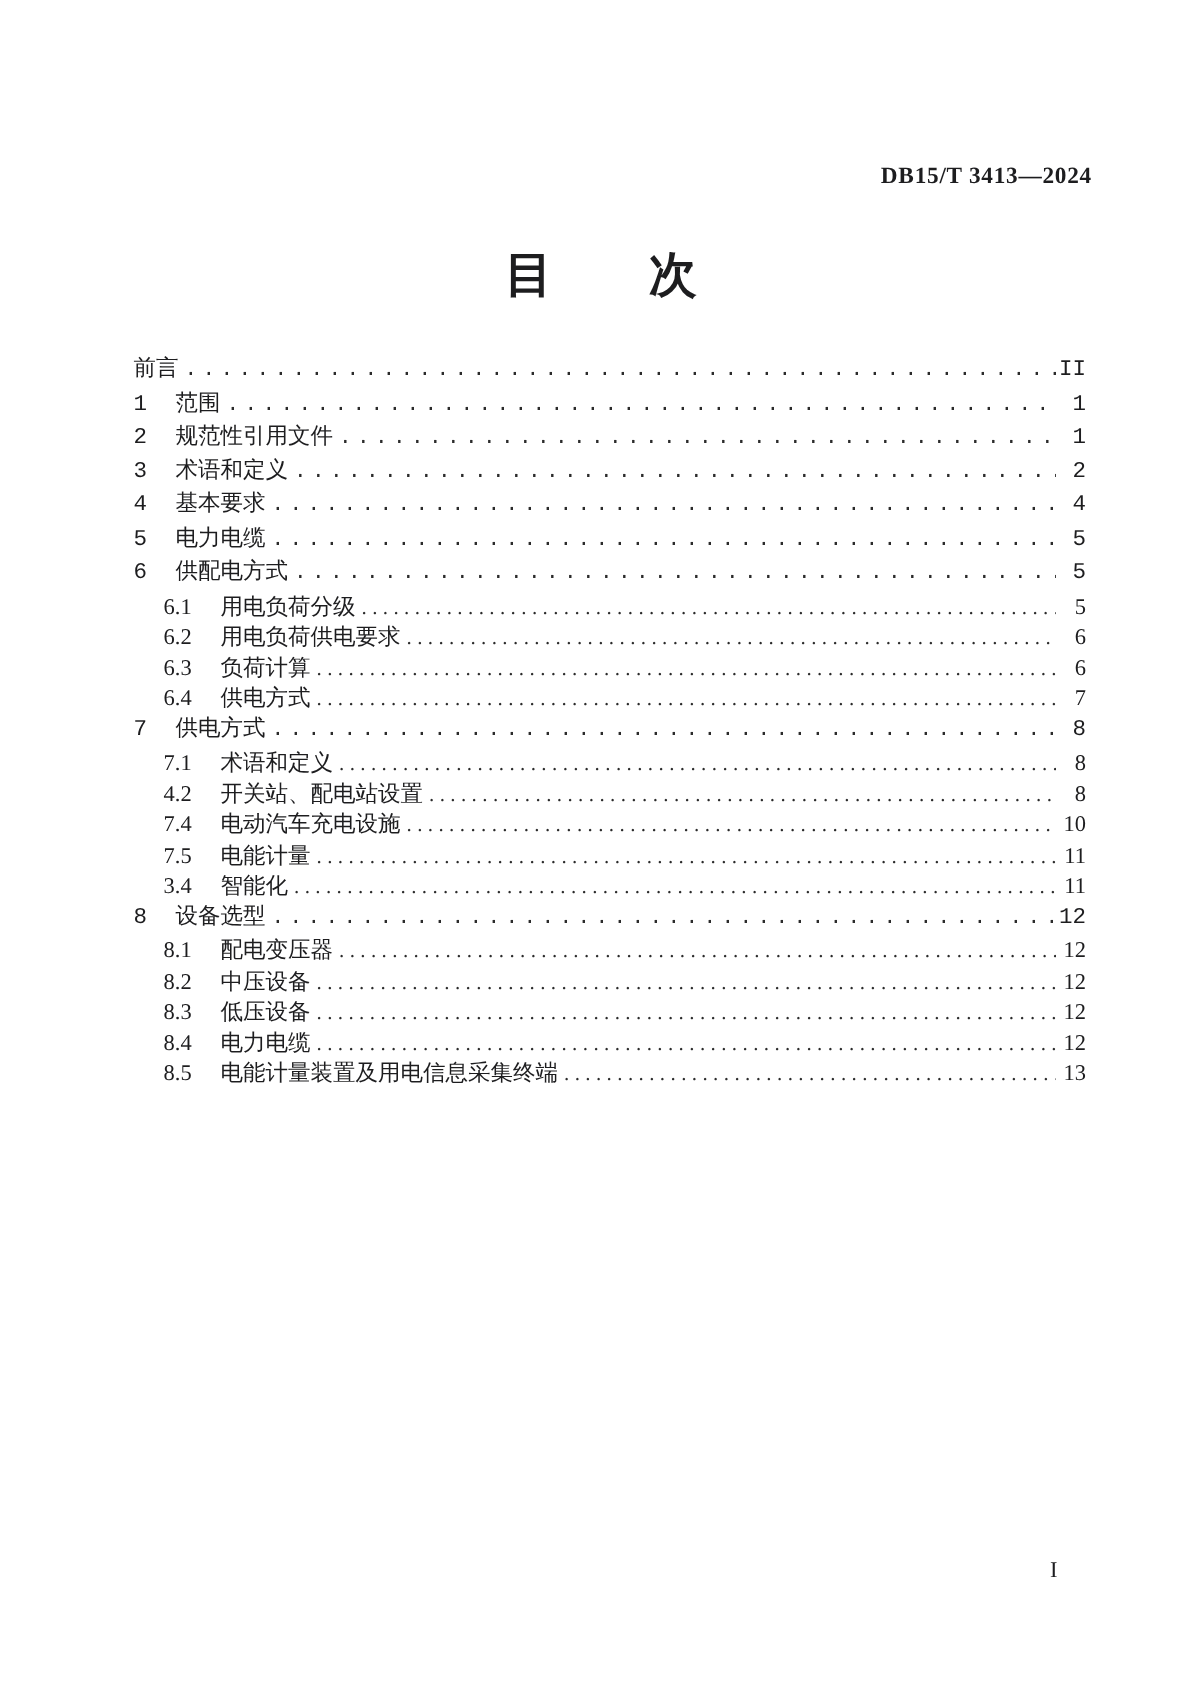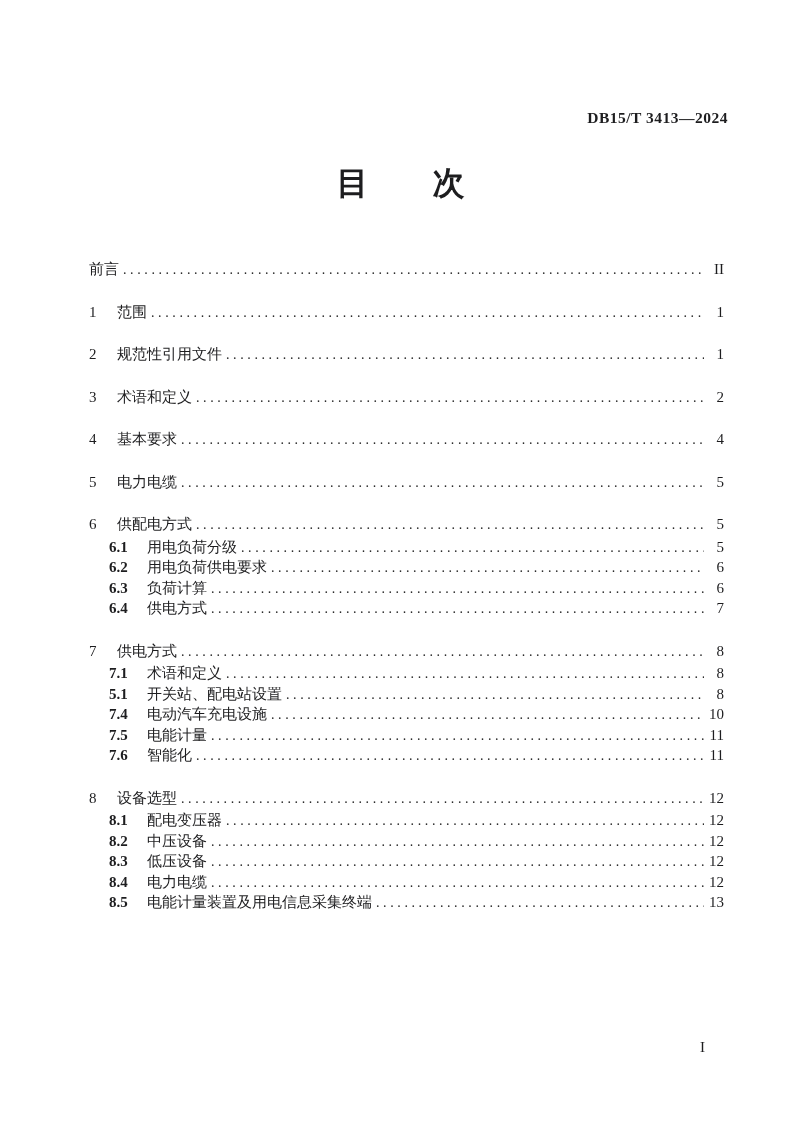--- a/index.html
+++ b/index.html
@@ -53,25 +53,25 @@
     right: 76px;
   }
   .toc-row {
     display: flex;
     align-items: baseline;
     line-height: 20.5px;
     height: 20.5px;
     font-size: 15px;
     white-space: nowrap;
   }
-  .toc-row.lv0 { margin-top: 22px; margin-bottom: 2px; }
+  .toc-row.lv0 { margin-top: 0; margin-bottom: 2px; font-family: Liberation Mono, monospace; }
   .toc-row.lv1 { padding-left: 20px; }
   .toc-num { flex: none; }
   .lv0 .toc-num { width: 28px; }
-  .lv1 .toc-num { width: 38px; font-weight: bold; }
+  .lv1 .toc-num { width: 38px; }
   .toc-label { flex: none; }
   .toc-leader {
     flex: 1 1 auto;
     min-width: 0;
     overflow: hidden;
     white-space: nowrap;
     padding-left: 4px;
     padding-right: 4px;
     font-size: 14px;
     letter-spacing: 3.6px;
@@ -179,39 +179,39 @@
     <span class="toc-leader"></span>
     <span class="toc-page">8</span>
   </div>
       <div class="toc-row lv1">
     <span class="toc-num">7.1</span>
     <span class="toc-label">术语和定义</span>
     <span class="toc-leader"></span>
     <span class="toc-page">8</span>
   </div>
       <div class="toc-row lv1">
-    <span class="toc-num">5.1</span>
+    <span class="toc-num">4.2</span>
     <span class="toc-label">开关站、配电站设置</span>
     <span class="toc-leader"></span>
     <span class="toc-page">8</span>
   </div>
       <div class="toc-row lv1">
     <span class="toc-num">7.4</span>
     <span class="toc-label">电动汽车充电设施</span>
     <span class="toc-leader"></span>
     <span class="toc-page">10</span>
   </div>
       <div class="toc-row lv1">
     <span class="toc-num">7.5</span>
     <span class="toc-label">电能计量</span>
     <span class="toc-leader"></span>
     <span class="toc-page">11</span>
   </div>
       <div class="toc-row lv1">
-    <span class="toc-num">7.6</span>
+    <span class="toc-num">3.4</span>
     <span class="toc-label">智能化</span>
     <span class="toc-leader"></span>
     <span class="toc-page">11</span>
   </div>
       <div class="toc-row lv0">
     <span class="toc-num">8</span>
     <span class="toc-label">设备选型</span>
     <span class="toc-leader"></span>
     <span class="toc-page">12</span>
   </div>

